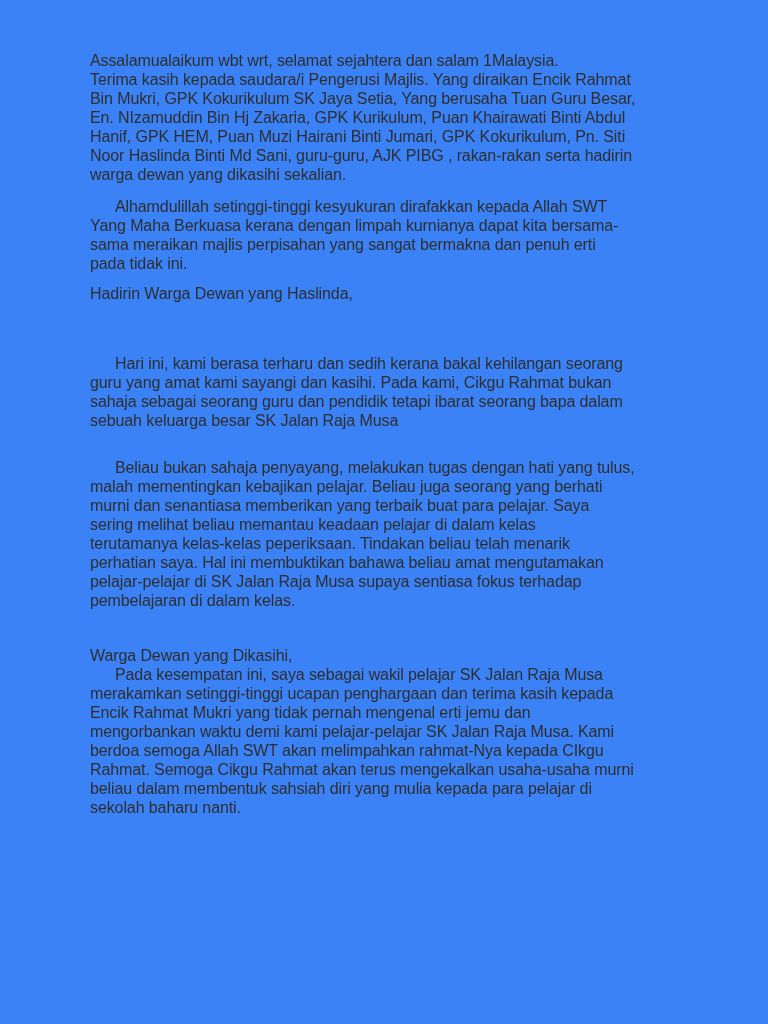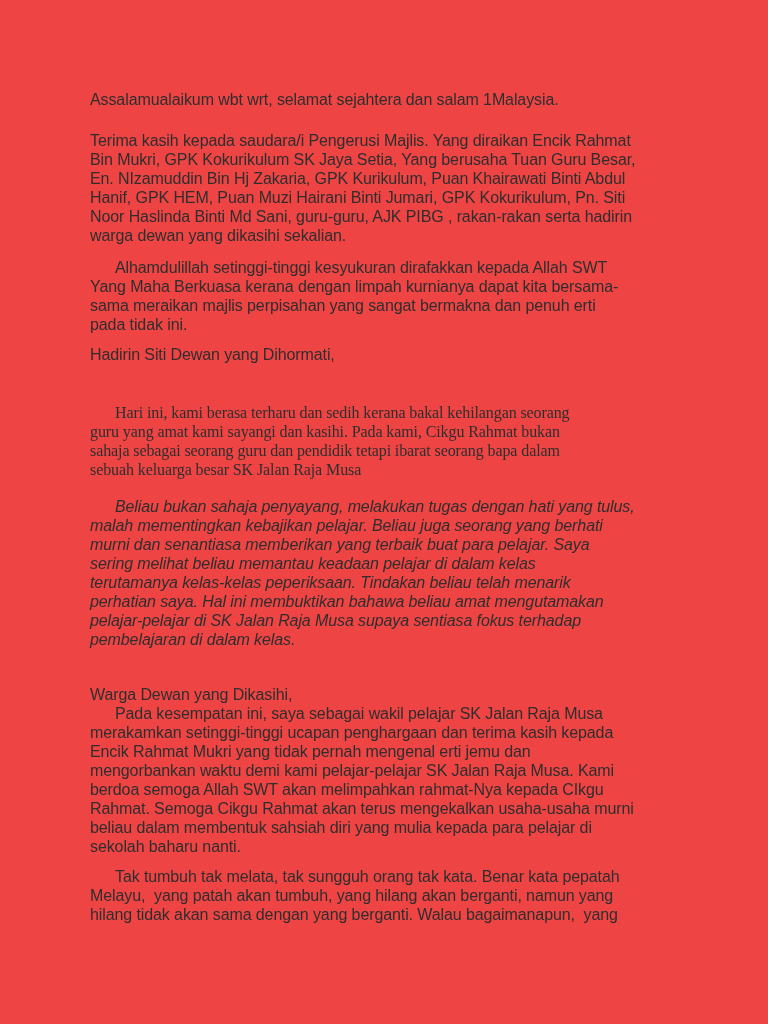--- a/index.html
+++ b/index.html
@@ -9,40 +9,40 @@
   }
   body {
     width: 768px;
     height: 1024px;
     overflow: hidden;
   }
   .page {
     box-sizing: border-box;
     width: 768px;
     height: 1024px;
-    background: #ef4444;
-    padding: 90px 80px 0 90px;
+    background: #3b82f6;
+    padding: 51px 80px 0 90px;
   }
   .para {
     margin: 0;
     font-family: "Liberation Sans", "DejaVu Sans", sans-serif;
     font-size: 16px;
     line-height: 19px;
     letter-spacing: -0.1px;
     color: #2e2e2e;
     white-space: pre;
   }
   .indent {
     text-indent: 25px;
   }
-  .mt22 { margin-top: 22px; }
+  .mt22 { }
   .mt13 { margin-top: 13px; }
   .mt11 { margin-top: 11px; }
-  .mt39 { margin-top: 39px; font-family: Liberation Serif, serif; }
-  .mt14 { margin-top: 18px; font-style: italic; }
+  .mt39 { margin-top: 51px; }
+  .mt14 { margin-top: 28px; }
   .mt30 { margin-top: 36px; }
   .mt16 { }
 </style>
 </head>
 <body>
 
 <div class="page">
   <p class="para">Assalamualaikum wbt wrt, selamat sejahtera dan salam 1Malaysia.</p>
 
   <p class="para mt22">Terima kasih kepada saudara/i Pengerusi Majlis. Yang diraikan Encik Rahmat
@@ -50,21 +50,21 @@
 En. NIzamuddin Bin Hj Zakaria, GPK Kurikulum, Puan Khairawati Binti Abdul
 Hanif, GPK HEM, Puan Muzi Hairani Binti Jumari, GPK Kokurikulum, Pn. Siti
 Noor Haslinda Binti Md Sani, guru-guru, AJK PIBG , rakan-rakan serta hadirin
 warga dewan yang dikasihi sekalian.</p>
 
   <p class="para mt13 indent">Alhamdulillah setinggi-tinggi kesyukuran dirafakkan kepada Allah SWT
 Yang Maha Berkuasa kerana dengan limpah kurnianya dapat kita bersama-
 sama meraikan majlis perpisahan yang sangat bermakna dan penuh erti
 pada tidak ini.</p>
 
-  <p class="para mt11">Hadirin Siti Dewan yang Dihormati,</p>
+  <p class="para mt11">Hadirin Warga Dewan yang Haslinda,</p>
 
   <p class="para mt39 indent">Hari ini, kami berasa terharu dan sedih kerana bakal kehilangan seorang
 guru yang amat kami sayangi dan kasihi. Pada kami, Cikgu Rahmat bukan
 sahaja sebagai seorang guru dan pendidik tetapi ibarat seorang bapa dalam
 sebuah keluarga besar SK Jalan Raja Musa</p>
 
   <p class="para mt14 indent">Beliau bukan sahaja penyayang, melakukan tugas dengan hati yang tulus,
 malah mementingkan kebajikan pelajar. Beliau juga seorang yang berhati
 murni dan senantiasa memberikan yang terbaik buat para pelajar. Saya
 sering melihat beliau memantau keadaan pelajar di dalam kelas
@@ -77,16 +77,13 @@
 
   <p class="para mt16 indent">Pada kesempatan ini, saya sebagai wakil pelajar SK Jalan Raja Musa
 merakamkan setinggi-tinggi ucapan penghargaan dan terima kasih kepada
 Encik Rahmat Mukri yang tidak pernah mengenal erti jemu dan
 mengorbankan waktu demi kami pelajar-pelajar SK Jalan Raja Musa. Kami
 berdoa semoga Allah SWT akan melimpahkan rahmat-Nya kepada CIkgu
 Rahmat. Semoga Cikgu Rahmat akan terus mengekalkan usaha-usaha murni
 beliau dalam membentuk sahsiah diri yang mulia kepada para pelajar di
 sekolah baharu nanti.</p>
 
-  <p class="para mt11 indent">Tak tumbuh tak melata, tak sungguh orang tak kata. Benar kata pepatah
-Melayu,  yang patah akan tumbuh, yang hilang akan berganti, namun yang
-hilang tidak akan sama dengan yang berganti. Walau bagaimanapun,  yang</p>
 </div>
 
 </body></html>

